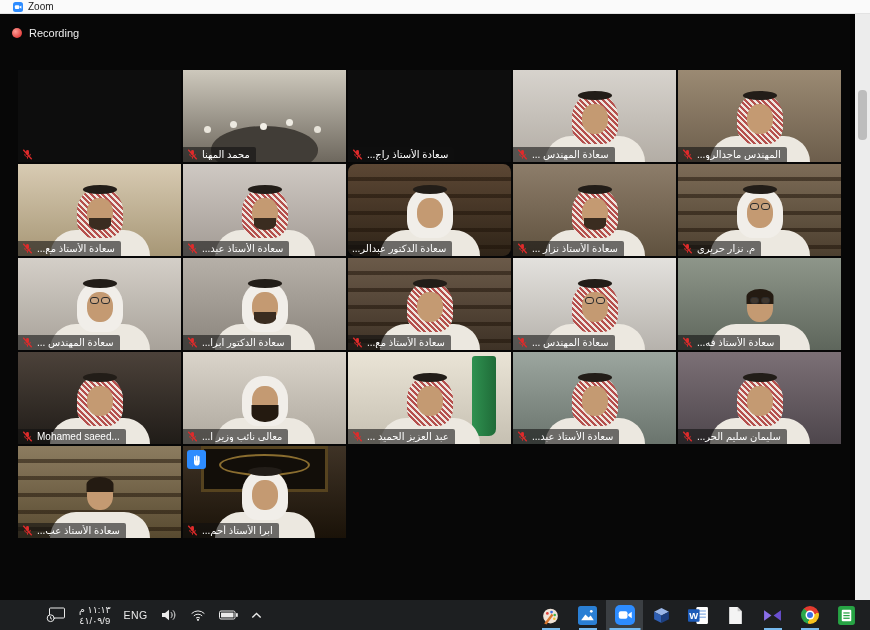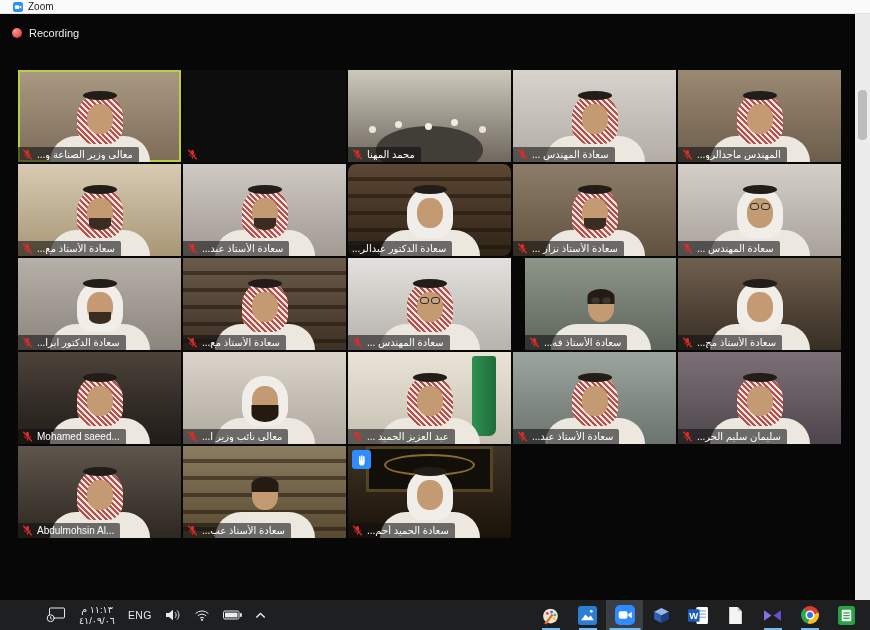--- a/index.html
+++ b/index.html
@@ -120,42 +120,20 @@
     </span>
     <span class="ztitle">Zoom</span>
   </div>
 
   <div class="zoom-window">
     <div class="recording">
       <span class="rec-dot"></span>
       <span>Recording</span>
     </div>
     <div class="grid" id="grid">
-        <div class="tile active" style="background: linear-gradient(rgb(171, 154, 130), rgb(124, 108, 88));">
-
-    <div class="person">
-      <div class="shoulders"></div>
-      <div class="ghutra g-red"></div>
-      <div class="face"></div>
-
-      <div class="agal" style="display: block;"></div>
-    </div>
-
-    <div class="name-bar">
-      <span class="mic">
-        <svg width="11" height="11" viewBox="0 0 12 12">
-                <rect x="4.4" y="1.2" width="3.2" height="5.4" rx="1.6" fill="#e02b2b"></rect>
-                <path d="M3 5.4c0 2 1.3 3.1 3 3.1s3-1.1 3-3.1" stroke="#e02b2b" fill="none"></path>
-                <line x1="6" y1="8.5" x2="6" y2="10.6" stroke="#e02b2b"></line>
-                <line x1="1.4" y1="0.8" x2="10.6" y2="11.2" stroke="#e02b2b" stroke-width="1.4"></line>
-              </svg>
-      </span>
-      <span class="nm" dir="rtl">معالي وزير الصناعة و...</span>
-    </div>
-  </div>
         <div class="tile" style="background: linear-gradient(rgb(13, 13, 13), rgb(13, 13, 13));">
 
     <div class="name-bar bare">
       <span class="mic">
         <svg width="11" height="11" viewBox="0 0 12 12">
                 <rect x="4.4" y="1.2" width="3.2" height="5.4" rx="1.6" fill="#e02b2b"></rect>
                 <path d="M3 5.4c0 2 1.3 3.1 3 3.1s3-1.1 3-3.1" stroke="#e02b2b" fill="none"></path>
                 <line x1="6" y1="8.5" x2="6" y2="10.6" stroke="#e02b2b"></line>
                 <line x1="1.4" y1="0.8" x2="10.6" y2="11.2" stroke="#e02b2b" stroke-width="1.4"></line>
               </svg>
@@ -171,20 +149,34 @@
         <svg width="11" height="11" viewBox="0 0 12 12">
                 <rect x="4.4" y="1.2" width="3.2" height="5.4" rx="1.6" fill="#e02b2b"></rect>
                 <path d="M3 5.4c0 2 1.3 3.1 3 3.1s3-1.1 3-3.1" stroke="#e02b2b" fill="none"></path>
                 <line x1="6" y1="8.5" x2="6" y2="10.6" stroke="#e02b2b"></line>
                 <line x1="1.4" y1="0.8" x2="10.6" y2="11.2" stroke="#e02b2b" stroke-width="1.4"></line>
               </svg>
       </span>
       <span class="nm" dir="rtl">محمد المهنا</span>
     </div>
   </div>
+        <div class="tile" style="background: linear-gradient(rgb(13, 13, 13), rgb(13, 13, 13));">
+
+    <div class="name-bar">
+      <span class="mic">
+        <svg width="11" height="11" viewBox="0 0 12 12">
+                <rect x="4.4" y="1.2" width="3.2" height="5.4" rx="1.6" fill="#e02b2b"></rect>
+                <path d="M3 5.4c0 2 1.3 3.1 3 3.1s3-1.1 3-3.1" stroke="#e02b2b" fill="none"></path>
+                <line x1="6" y1="8.5" x2="6" y2="10.6" stroke="#e02b2b"></line>
+                <line x1="1.4" y1="0.8" x2="10.6" y2="11.2" stroke="#e02b2b" stroke-width="1.4"></line>
+              </svg>
+      </span>
+      <span class="nm" dir="rtl">سعادة الأستاذ راج...</span>
+    </div>
+  </div>
         <div class="tile" style="background: linear-gradient(rgb(215, 211, 205), rgb(179, 173, 165));">
 
     <div class="person">
       <div class="shoulders"></div>
       <div class="ghutra g-red"></div>
       <div class="face"></div>
 
       <div class="agal" style="display: block;"></div>
     </div>
 
@@ -302,22 +294,22 @@
         <svg width="11" height="11" viewBox="0 0 12 12">
                 <rect x="4.4" y="1.2" width="3.2" height="5.4" rx="1.6" fill="#e02b2b"></rect>
                 <path d="M3 5.4c0 2 1.3 3.1 3 3.1s3-1.1 3-3.1" stroke="#e02b2b" fill="none"></path>
                 <line x1="6" y1="8.5" x2="6" y2="10.6" stroke="#e02b2b"></line>
                 <line x1="1.4" y1="0.8" x2="10.6" y2="11.2" stroke="#e02b2b" stroke-width="1.4"></line>
               </svg>
       </span>
       <span class="nm" dir="rtl">سعادة الأستاذ نزار ...</span>
     </div>
   </div>
-        <div class="tile" style="background: linear-gradient(rgb(212, 207, 200), rgb(168, 162, 154));">
-
+        <div class="tile" style="background: linear-gradient(rgb(125, 108, 87), rgb(76, 63, 47));">
+    <div class="extra x-shelves" style="display: block;"></div>
     <div class="person">
       <div class="shoulders"></div>
       <div class="ghutra g-white"></div>
       <div class="face"></div>
 
       <div class="glasses" style="display: flex;">
               <i></i>
               <i></i>
             </div>
       <div class="agal" style="display: block;"></div>
@@ -325,74 +317,28 @@
 
     <div class="name-bar">
       <span class="mic">
         <svg width="11" height="11" viewBox="0 0 12 12">
                 <rect x="4.4" y="1.2" width="3.2" height="5.4" rx="1.6" fill="#e02b2b"></rect>
                 <path d="M3 5.4c0 2 1.3 3.1 3 3.1s3-1.1 3-3.1" stroke="#e02b2b" fill="none"></path>
                 <line x1="6" y1="8.5" x2="6" y2="10.6" stroke="#e02b2b"></line>
                 <line x1="1.4" y1="0.8" x2="10.6" y2="11.2" stroke="#e02b2b" stroke-width="1.4"></line>
               </svg>
       </span>
-      <span class="nm" dir="rtl">سعادة المهندس ...</span>
-    </div>
-  </div>
-        <div class="tile" style="background: linear-gradient(rgb(182, 176, 168), rgb(139, 133, 125));">
+      <span class="nm" dir="rtl">م. نزار حريري</span>
+    </div>
+  </div>
+        <div class="tile" style="background: linear-gradient(rgb(212, 207, 200), rgb(168, 162, 154));">
 
     <div class="person">
       <div class="shoulders"></div>
       <div class="ghutra g-white"></div>
-      <div class="face"></div>
-
-      <div class="beard" style="display: block;"></div>
-
-      <div class="agal" style="display: block;"></div>
-    </div>
-
-    <div class="name-bar">
-      <span class="mic">
-        <svg width="11" height="11" viewBox="0 0 12 12">
-                <rect x="4.4" y="1.2" width="3.2" height="5.4" rx="1.6" fill="#e02b2b"></rect>
-                <path d="M3 5.4c0 2 1.3 3.1 3 3.1s3-1.1 3-3.1" stroke="#e02b2b" fill="none"></path>
-                <line x1="6" y1="8.5" x2="6" y2="10.6" stroke="#e02b2b"></line>
-                <line x1="1.4" y1="0.8" x2="10.6" y2="11.2" stroke="#e02b2b" stroke-width="1.4"></line>
-              </svg>
-      </span>
-      <span class="nm" dir="rtl">سعادة الدكتور ابرا...</span>
-    </div>
-  </div>
-        <div class="tile" style="background: linear-gradient(rgb(107, 90, 73), rgb(62, 50, 38));">
-    <div class="extra x-shelves" style="display: block;"></div>
-    <div class="person">
-      <div class="shoulders"></div>
-      <div class="ghutra g-red"></div>
-      <div class="face"></div>
-
-      <div class="agal" style="display: block;"></div>
-    </div>
-
-    <div class="name-bar">
-      <span class="mic">
-        <svg width="11" height="11" viewBox="0 0 12 12">
-                <rect x="4.4" y="1.2" width="3.2" height="5.4" rx="1.6" fill="#e02b2b"></rect>
-                <path d="M3 5.4c0 2 1.3 3.1 3 3.1s3-1.1 3-3.1" stroke="#e02b2b" fill="none"></path>
-                <line x1="6" y1="8.5" x2="6" y2="10.6" stroke="#e02b2b"></line>
-                <line x1="1.4" y1="0.8" x2="10.6" y2="11.2" stroke="#e02b2b" stroke-width="1.4"></line>
-              </svg>
-      </span>
-      <span class="nm" dir="rtl">سعادة الأستاذ مع...</span>
-    </div>
-  </div>
-        <div class="tile" style="background: linear-gradient(rgb(227, 225, 221), rgb(182, 178, 172));">
-
-    <div class="person">
-      <div class="shoulders"></div>
-      <div class="ghutra g-red"></div>
       <div class="face"></div>
 
       <div class="glasses" style="display: flex;">
               <i></i>
               <i></i>
             </div>
       <div class="agal" style="display: block;"></div>
     </div>
 
     <div class="name-bar">
@@ -400,67 +346,117 @@
         <svg width="11" height="11" viewBox="0 0 12 12">
                 <rect x="4.4" y="1.2" width="3.2" height="5.4" rx="1.6" fill="#e02b2b"></rect>
                 <path d="M3 5.4c0 2 1.3 3.1 3 3.1s3-1.1 3-3.1" stroke="#e02b2b" fill="none"></path>
                 <line x1="6" y1="8.5" x2="6" y2="10.6" stroke="#e02b2b"></line>
                 <line x1="1.4" y1="0.8" x2="10.6" y2="11.2" stroke="#e02b2b" stroke-width="1.4"></line>
               </svg>
       </span>
       <span class="nm" dir="rtl">سعادة المهندس ...</span>
     </div>
   </div>
-        <div class="tile" style="background: linear-gradient(rgb(142, 150, 138), rgb(94, 102, 92)); margin-left: 12px;">
-
-    <div class="person">
-      <div class="shoulders"></div>
-
-      <div class="face"></div>
-      <div class="hair" style="display: block;"></div>
+        <div class="tile" style="background: linear-gradient(rgb(182, 176, 168), rgb(139, 133, 125));">
+
+    <div class="person">
+      <div class="shoulders"></div>
+      <div class="ghutra g-white"></div>
+      <div class="face"></div>
+
+      <div class="beard" style="display: block;"></div>
+
+      <div class="agal" style="display: block;"></div>
+    </div>
+
+    <div class="name-bar">
+      <span class="mic">
+        <svg width="11" height="11" viewBox="0 0 12 12">
+                <rect x="4.4" y="1.2" width="3.2" height="5.4" rx="1.6" fill="#e02b2b"></rect>
+                <path d="M3 5.4c0 2 1.3 3.1 3 3.1s3-1.1 3-3.1" stroke="#e02b2b" fill="none"></path>
+                <line x1="6" y1="8.5" x2="6" y2="10.6" stroke="#e02b2b"></line>
+                <line x1="1.4" y1="0.8" x2="10.6" y2="11.2" stroke="#e02b2b" stroke-width="1.4"></line>
+              </svg>
+      </span>
+      <span class="nm" dir="rtl">سعادة الدكتور ابرا...</span>
+    </div>
+  </div>
+        <div class="tile" style="background: linear-gradient(rgb(107, 90, 73), rgb(62, 50, 38));">
+    <div class="extra x-shelves" style="display: block;"></div>
+    <div class="person">
+      <div class="shoulders"></div>
+      <div class="ghutra g-red"></div>
+      <div class="face"></div>
+
+      <div class="agal" style="display: block;"></div>
+    </div>
+
+    <div class="name-bar">
+      <span class="mic">
+        <svg width="11" height="11" viewBox="0 0 12 12">
+                <rect x="4.4" y="1.2" width="3.2" height="5.4" rx="1.6" fill="#e02b2b"></rect>
+                <path d="M3 5.4c0 2 1.3 3.1 3 3.1s3-1.1 3-3.1" stroke="#e02b2b" fill="none"></path>
+                <line x1="6" y1="8.5" x2="6" y2="10.6" stroke="#e02b2b"></line>
+                <line x1="1.4" y1="0.8" x2="10.6" y2="11.2" stroke="#e02b2b" stroke-width="1.4"></line>
+              </svg>
+      </span>
+      <span class="nm" dir="rtl">سعادة الأستاذ مع...</span>
+    </div>
+  </div>
+        <div class="tile" style="background: linear-gradient(rgb(227, 225, 221), rgb(182, 178, 172));">
+
+    <div class="person">
+      <div class="shoulders"></div>
+      <div class="ghutra g-red"></div>
+      <div class="face"></div>
 
       <div class="glasses" style="display: flex;">
               <i></i>
               <i></i>
             </div>
+      <div class="agal" style="display: block;"></div>
+    </div>
+
+    <div class="name-bar">
+      <span class="mic">
+        <svg width="11" height="11" viewBox="0 0 12 12">
+                <rect x="4.4" y="1.2" width="3.2" height="5.4" rx="1.6" fill="#e02b2b"></rect>
+                <path d="M3 5.4c0 2 1.3 3.1 3 3.1s3-1.1 3-3.1" stroke="#e02b2b" fill="none"></path>
+                <line x1="6" y1="8.5" x2="6" y2="10.6" stroke="#e02b2b"></line>
+                <line x1="1.4" y1="0.8" x2="10.6" y2="11.2" stroke="#e02b2b" stroke-width="1.4"></line>
+              </svg>
+      </span>
+      <span class="nm" dir="rtl">سعادة المهندس ...</span>
+    </div>
+  </div>
+        <div class="tile" style="background: linear-gradient(rgb(142, 150, 138), rgb(94, 102, 92));">
+
+    <div class="person">
+      <div class="shoulders"></div>
+
+      <div class="face"></div>
+      <div class="hair" style="display: block;"></div>
+
+      <div class="glasses" style="display: flex;">
+              <i></i>
+              <i></i>
+            </div>
 
     </div>
 
     <div class="name-bar">
       <span class="mic">
         <svg width="11" height="11" viewBox="0 0 12 12">
                 <rect x="4.4" y="1.2" width="3.2" height="5.4" rx="1.6" fill="#e02b2b"></rect>
                 <path d="M3 5.4c0 2 1.3 3.1 3 3.1s3-1.1 3-3.1" stroke="#e02b2b" fill="none"></path>
                 <line x1="6" y1="8.5" x2="6" y2="10.6" stroke="#e02b2b"></line>
                 <line x1="1.4" y1="0.8" x2="10.6" y2="11.2" stroke="#e02b2b" stroke-width="1.4"></line>
               </svg>
       </span>
       <span class="nm" dir="rtl">سعادة الأستاذ فه...</span>
-    </div>
-  </div>
-        <div class="tile" style="background: linear-gradient(rgb(112, 96, 79), rgb(55, 46, 35));">
-
-    <div class="person">
-      <div class="shoulders"></div>
-      <div class="ghutra g-white"></div>
-      <div class="face"></div>
-
-      <div class="agal" style="display: block;"></div>
-    </div>
-
-    <div class="name-bar">
-      <span class="mic">
-        <svg width="11" height="11" viewBox="0 0 12 12">
-                <rect x="4.4" y="1.2" width="3.2" height="5.4" rx="1.6" fill="#e02b2b"></rect>
-                <path d="M3 5.4c0 2 1.3 3.1 3 3.1s3-1.1 3-3.1" stroke="#e02b2b" fill="none"></path>
-                <line x1="6" y1="8.5" x2="6" y2="10.6" stroke="#e02b2b"></line>
-                <line x1="1.4" y1="0.8" x2="10.6" y2="11.2" stroke="#e02b2b" stroke-width="1.4"></line>
-              </svg>
-      </span>
-      <span class="nm" dir="rtl">سعادة الأستاذ مج...</span>
     </div>
   </div>
         <div class="tile" style="background: linear-gradient(rgb(76, 66, 58), rgb(32, 28, 24));">
 
     <div class="person">
       <div class="shoulders"></div>
       <div class="ghutra g-red"></div>
       <div class="face"></div>
 
       <div class="agal" style="display: block;"></div>
@@ -558,42 +554,20 @@
     <div class="name-bar">
       <span class="mic">
         <svg width="11" height="11" viewBox="0 0 12 12">
                 <rect x="4.4" y="1.2" width="3.2" height="5.4" rx="1.6" fill="#e02b2b"></rect>
                 <path d="M3 5.4c0 2 1.3 3.1 3 3.1s3-1.1 3-3.1" stroke="#e02b2b" fill="none"></path>
                 <line x1="6" y1="8.5" x2="6" y2="10.6" stroke="#e02b2b"></line>
                 <line x1="1.4" y1="0.8" x2="10.6" y2="11.2" stroke="#e02b2b" stroke-width="1.4"></line>
               </svg>
       </span>
       <span class="nm" dir="rtl">سليمان سليم الحر...</span>
-    </div>
-  </div>
-        <div class="tile" style="background: linear-gradient(rgb(94, 86, 76), rgb(46, 40, 34));">
-
-    <div class="person">
-      <div class="shoulders"></div>
-      <div class="ghutra g-red"></div>
-      <div class="face"></div>
-
-      <div class="agal" style="display: block;"></div>
-    </div>
-
-    <div class="name-bar">
-      <span class="mic">
-        <svg width="11" height="11" viewBox="0 0 12 12">
-                <rect x="4.4" y="1.2" width="3.2" height="5.4" rx="1.6" fill="#e02b2b"></rect>
-                <path d="M3 5.4c0 2 1.3 3.1 3 3.1s3-1.1 3-3.1" stroke="#e02b2b" fill="none"></path>
-                <line x1="6" y1="8.5" x2="6" y2="10.6" stroke="#e02b2b"></line>
-                <line x1="1.4" y1="0.8" x2="10.6" y2="11.2" stroke="#e02b2b" stroke-width="1.4"></line>
-              </svg>
-      </span>
-      <span class="nm" dir="ltr">Abdulmohsin Al...</span>
     </div>
   </div>
         <div class="tile" style="background: linear-gradient(rgb(140, 124, 96), rgb(88, 74, 48));">
     <div class="extra x-shelves" style="display: block;"></div>
     <div class="person">
       <div class="shoulders"></div>
 
       <div class="face"></div>
       <div class="hair" style="display: block;"></div>
 
@@ -633,21 +607,21 @@
 
     <div class="name-bar">
       <span class="mic">
         <svg width="11" height="11" viewBox="0 0 12 12">
                 <rect x="4.4" y="1.2" width="3.2" height="5.4" rx="1.6" fill="#e02b2b"></rect>
                 <path d="M3 5.4c0 2 1.3 3.1 3 3.1s3-1.1 3-3.1" stroke="#e02b2b" fill="none"></path>
                 <line x1="6" y1="8.5" x2="6" y2="10.6" stroke="#e02b2b"></line>
                 <line x1="1.4" y1="0.8" x2="10.6" y2="11.2" stroke="#e02b2b" stroke-width="1.4"></line>
               </svg>
       </span>
-      <span class="nm" dir="rtl">سعادة الحميد أحم...</span>
+      <span class="nm" dir="rtl">ابرا الأستاذ أحم...</span>
     </div>
   </div>
       </div>
   </div>
 
   <div class="scrollstrip">
     <div class="scroll-thumb"></div>
   </div>
 
   <div class="taskbar">
@@ -655,21 +629,21 @@
       <span class="tray-ic">
         <svg width="20" height="16" viewBox="0 0 20 16">
             <rect x="3.5" y="1" width="15" height="10" rx="1" stroke="#eaeaea" fill="none"></rect>
             <path d="M6 11v3l3.4-3z" fill="#eaeaea"></path>
             <circle cx="4.6" cy="11.2" r="3.4" fill="#1d1f21" stroke="#eaeaea"></circle>
             <path d="M4.6 9.4v2l1.4.8" stroke="#eaeaea" fill="none"></path>
           </svg>
       </span>
       <span class="clock">
         <span class="time">١١:١٣ م</span>
-        <span class="date">٤١/٠٩/٠٦</span>
+        <span class="date">٤١/٠٩/9</span>
       </span>
       <span class="lang">ENG</span>
       <span class="tray-ic">
         <svg width="16" height="12" viewBox="0 0 16 12">
             <path d="M1 4h3l4-3.2v10.4L4 8H1z" fill="#eaeaea"></path>
             <path d="M10 3.2c1.5 1.5 1.5 4.1 0 5.6" stroke="#eaeaea" fill="none"></path>
             <path d="M12 1.4c2.5 2.6 2.5 6.6 0 9.2" stroke="#eaeaea" fill="none"></path>
           </svg>
       </span>
       <span class="tray-ic">

